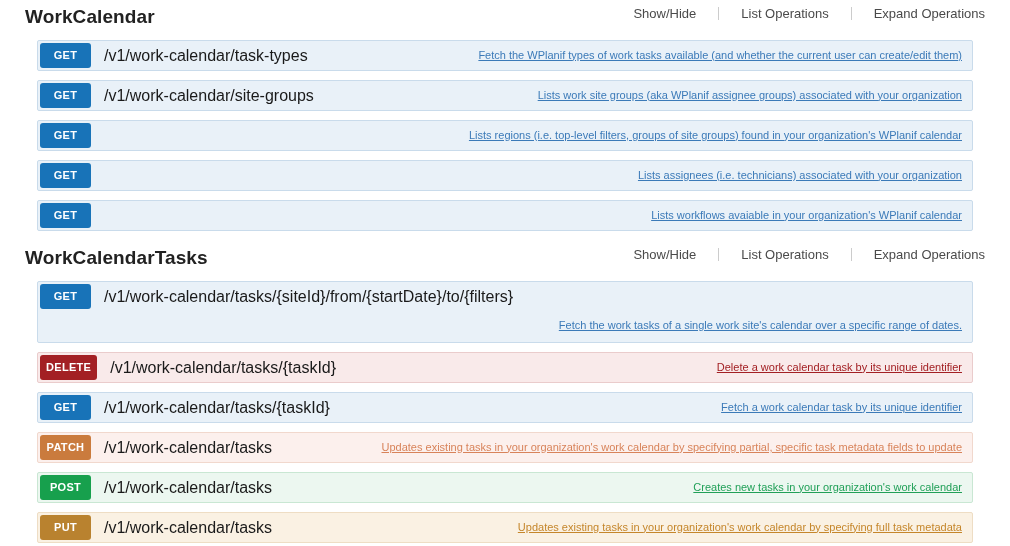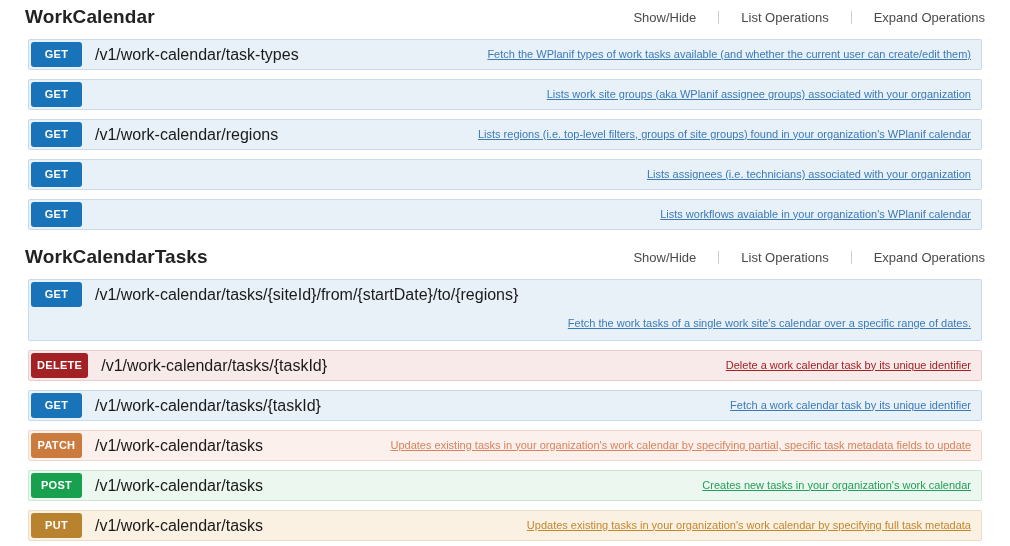--- a/index.html
+++ b/index.html
@@ -4,34 +4,34 @@
 <style>
   * { box-sizing: border-box; }
   html, body { margin: 0; padding: 0; background: #ffffff; }
   body {
     font-family: "Liberation Sans", "DejaVu Sans", sans-serif;
     width: 1010px; height: 546px; overflow: hidden;
     padding: 6px 25px 8px 25px;
   }
   .api-section + .api-section { margin-top: 16px; }
   .section-header {
-    display: flex; justify-content: space-between; align-items: center;
+    display: flex; justify-content: space-between; align-items: flex-start;
     margin-bottom: 11px;
   }
   .section-title {
     font-size: 19px; font-weight: bold; color: #222222; margin: 0;
     letter-spacing: 0.1px; cursor: pointer;
   }
   .section-controls {
     display: flex; align-items: center; gap: 22px;
     font-size: 13px; color: #4a4a4a;
   }
   .ctrl { color: #4a4a4a; text-decoration: none; cursor: pointer; white-space: nowrap; }
   .sep { width: 1px; height: 13px; background: #cccccc; align-self: center; }
-  ul.operations { list-style: none; margin: 3px; padding: 0; }
+  ul.operations { list-style: none; margin: 12px; padding: 0; }
   li.operation {
     background: var(--bg); border: 1px solid var(--border);
     border-radius: 2px; margin-bottom: 9px; padding: 2px;
     cursor: pointer;
   }
   .op-line { display: flex; align-items: center; }
   .method-badge {
     background: var(--badge); color: #ffffff; font-weight: bold;
     font-size: 11px; line-height: 11px; padding: 7px 6px;
     min-width: 51px; text-align: center; border-radius: 3px;
@@ -67,28 +67,28 @@
     <div class="op-line">
       <span class="method-badge">GET</span>
       <span class="op-path">/v1/work-calendar/task-types</span>
       <span class="op-desc">Fetch the WPlanif types of work tasks available (and whether the current user can create/edit them)</span>
     </div>
   </li>
 
   <li class="operation" style="--badge: #1873b8; --bg: #e9f1f8; --border: #c9dbeb; --desc: #3b7ab8;">
     <div class="op-line">
       <span class="method-badge">GET</span>
+      <span class="op-path">/v1/work-calendar/site-groups</span>
       <span class="op-desc">Lists work site groups (aka WPlanif assignee groups) associated with your organization</span>
     </div>
   </li>
 
   <li class="operation" style="--badge: #1873b8; --bg: #e9f1f8; --border: #c9dbeb; --desc: #3b7ab8;">
     <div class="op-line">
       <span class="method-badge">GET</span>
-      <span class="op-path">/v1/work-calendar/regions</span>
       <span class="op-desc">Lists regions (i.e. top-level filters, groups of site groups) found in your organization's WPlanif calendar</span>
     </div>
   </li>
 
   <li class="operation" style="--badge: #1873b8; --bg: #e9f1f8; --border: #c9dbeb; --desc: #3b7ab8;">
     <div class="op-line">
       <span class="method-badge">GET</span>
       <span class="op-desc">Lists assignees (i.e. technicians) associated with your organization</span>
     </div>
   </li>
@@ -110,21 +110,21 @@
         <span class="sep"></span>
         <a class="ctrl">List Operations</a>
         <span class="sep"></span>
         <a class="ctrl">Expand Operations</a>
       </div>
     </div>
     <ul class="operations">
   <li class="operation" style="--badge: #1873b8; --bg: #e9f1f8; --border: #c9dbeb; --desc: #3b7ab8;">
     <div class="op-line">
       <span class="method-badge">GET</span>
-      <span class="op-path">/v1/work-calendar/tasks/{siteId}/from/{startDate}/to/{regions}</span>
+      <span class="op-path">/v1/work-calendar/tasks/{siteId}/from/{startDate}/to/{filters}</span>
 
     </div>
   <div class="op-desc-line"><span class="op-desc">Fetch the work tasks of a single work site's calendar over a specific range of dates.</span></div>
         </li>
 
   <li class="operation" style="--badge: #a32024; --bg: #f9eaea; --border: #eacccc; --desc: #a32024;">
     <div class="op-line">
       <span class="method-badge">DELETE</span>
       <span class="op-path">/v1/work-calendar/tasks/{taskId}</span>
       <span class="op-desc">Delete a work calendar task by its unique identifier</span>

